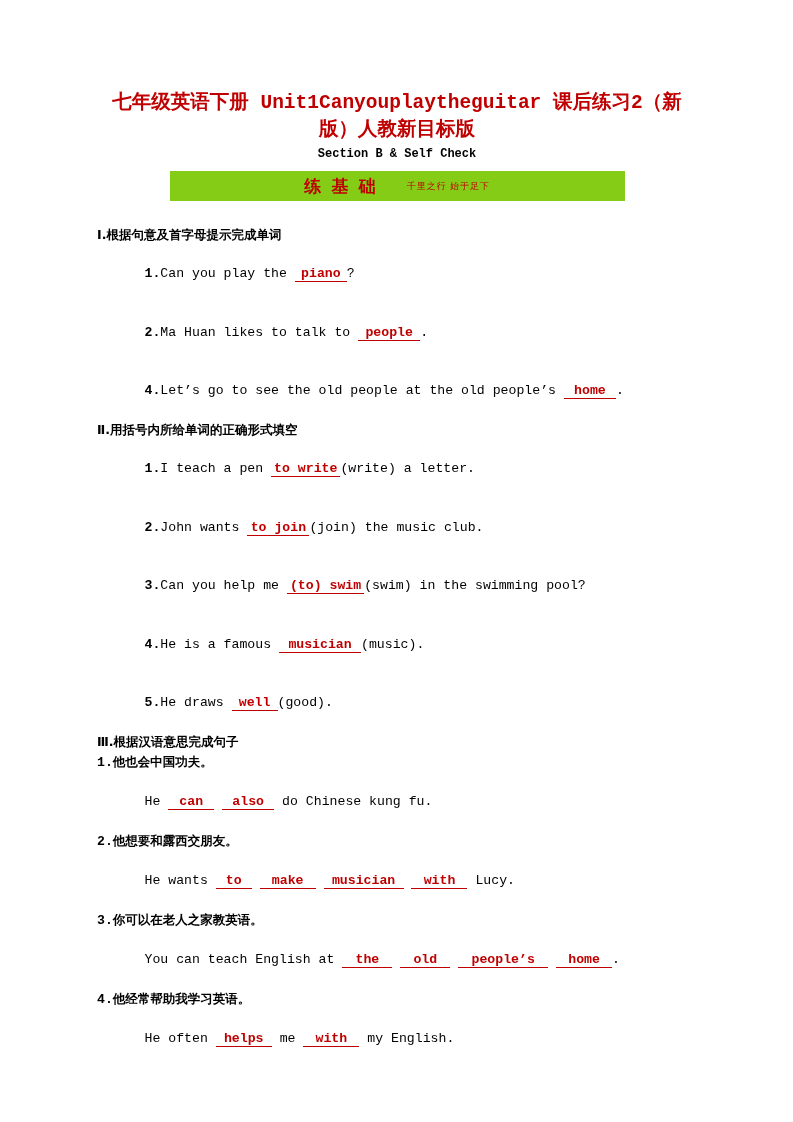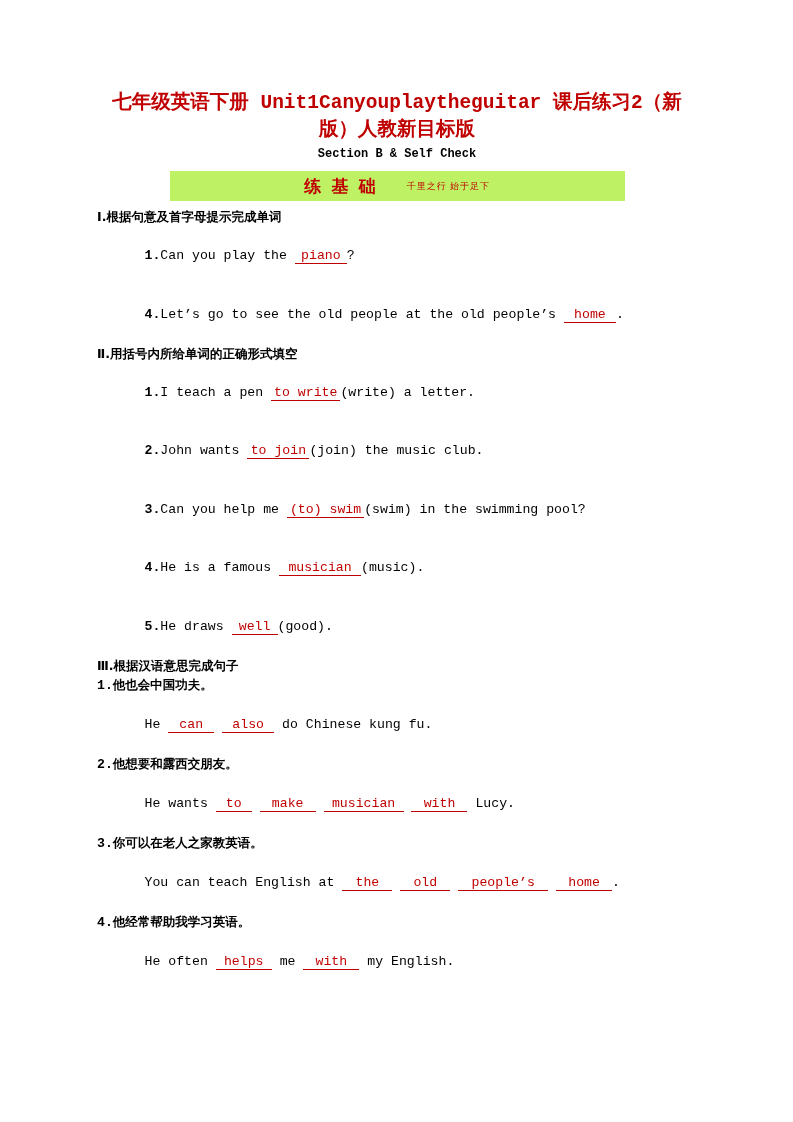--- a/index.html
+++ b/index.html
@@ -14,32 +14,32 @@
   .title{
     color:#c00000;font-weight:bold;font-size:19.5px;line-height:27px;
     text-align:center;font-family:"Liberation Mono", monospace;
     letter-spacing:0px;
   }
   .subtitle{
     text-align:center;font-weight:bold;font-size:12px;margin-top:3px;
     font-family:"Liberation Mono", monospace;color:#000;
   }
   .band{
-    margin-top:10px;background:#bef264;height:30px;width:455px;
+    margin-top:10px;background:#84cc16;height:30px;width:455px;
     margin-left:auto;margin-right:auto;display:flex;align-items:center;justify-content:center;
   }
   .band .bt{color:#c00000;font-weight:bold;font-size:17px;letter-spacing:3px;font-family:"Liberation Serif",serif;}
   .band .bs{color:#c00000;font-size:9px;margin-left:28px;letter-spacing:1px;font-family:"Liberation Serif",serif;}
 
   .line{font-size:13.2px;line-height:19.5px;white-space:pre-wrap;}
   .b{font-weight:bold;}
   .cn{font-family:"DejaVu Sans", sans-serif;font-weight:bold;font-size:12.5px;}
 
   .ans{
-    color:#c00000;font-weight:normal;border-bottom:1px solid #c00000;
+    color:#c00000;font-weight:bold;border-bottom:1px solid #c00000;
     padding:0 3px 0 3px;display:inline-block;text-align:center;
     line-height:15px;
   }
   .blank{
     border-bottom:1px solid #000;display:inline-block;
   }
 </style>
 </head>
 <body>
 
@@ -47,26 +47,29 @@
   <div class="inner">
 
     <div class="title">七年级英语下册 Unit1Canyouplaytheguitar 课后练习2（新版）人教新目标版</div>
     <div class="subtitle">Section B &amp; Self Check</div>
 
     <div class="band">
       <span class="bt">练 基 础</span>
       <span class="bs">千里之行 始于足下</span>
     </div>
 
-    <div class="line cn" style="margin-top:6px;">Ⅰ.根据句意及首字母提示完成单词</div>
+    <div class="line cn" style="margin-top:24px;">Ⅰ.根据句意及首字母提示完成单词</div>
 
     <div class="line">
       <span class="b">1.</span><span>Can you play the </span><span class="ans" style="min-width:46px">piano</span><span>?</span>
     </div>
 
+    <div class="line">
+      <span class="b">2.</span><span>Ma Huan likes to talk to </span><span class="ans" style="min-width:56px">people</span><span>.</span>
+    </div>
 
 
     <div class="line">
       <span class="b">4.</span><span>Let’s go to see the old people at the old people’s </span><span class="ans" style="min-width:46px">home</span><span>.</span>
     </div>
 
     <div class="line cn">Ⅱ.用括号内所给单词的正确形式填空</div>
 
     <div class="line">
       <span class="b">1.</span><span>I teach a pen </span><span class="ans" style="min-width:62px">to write</span><span>(write) a letter.</span>

